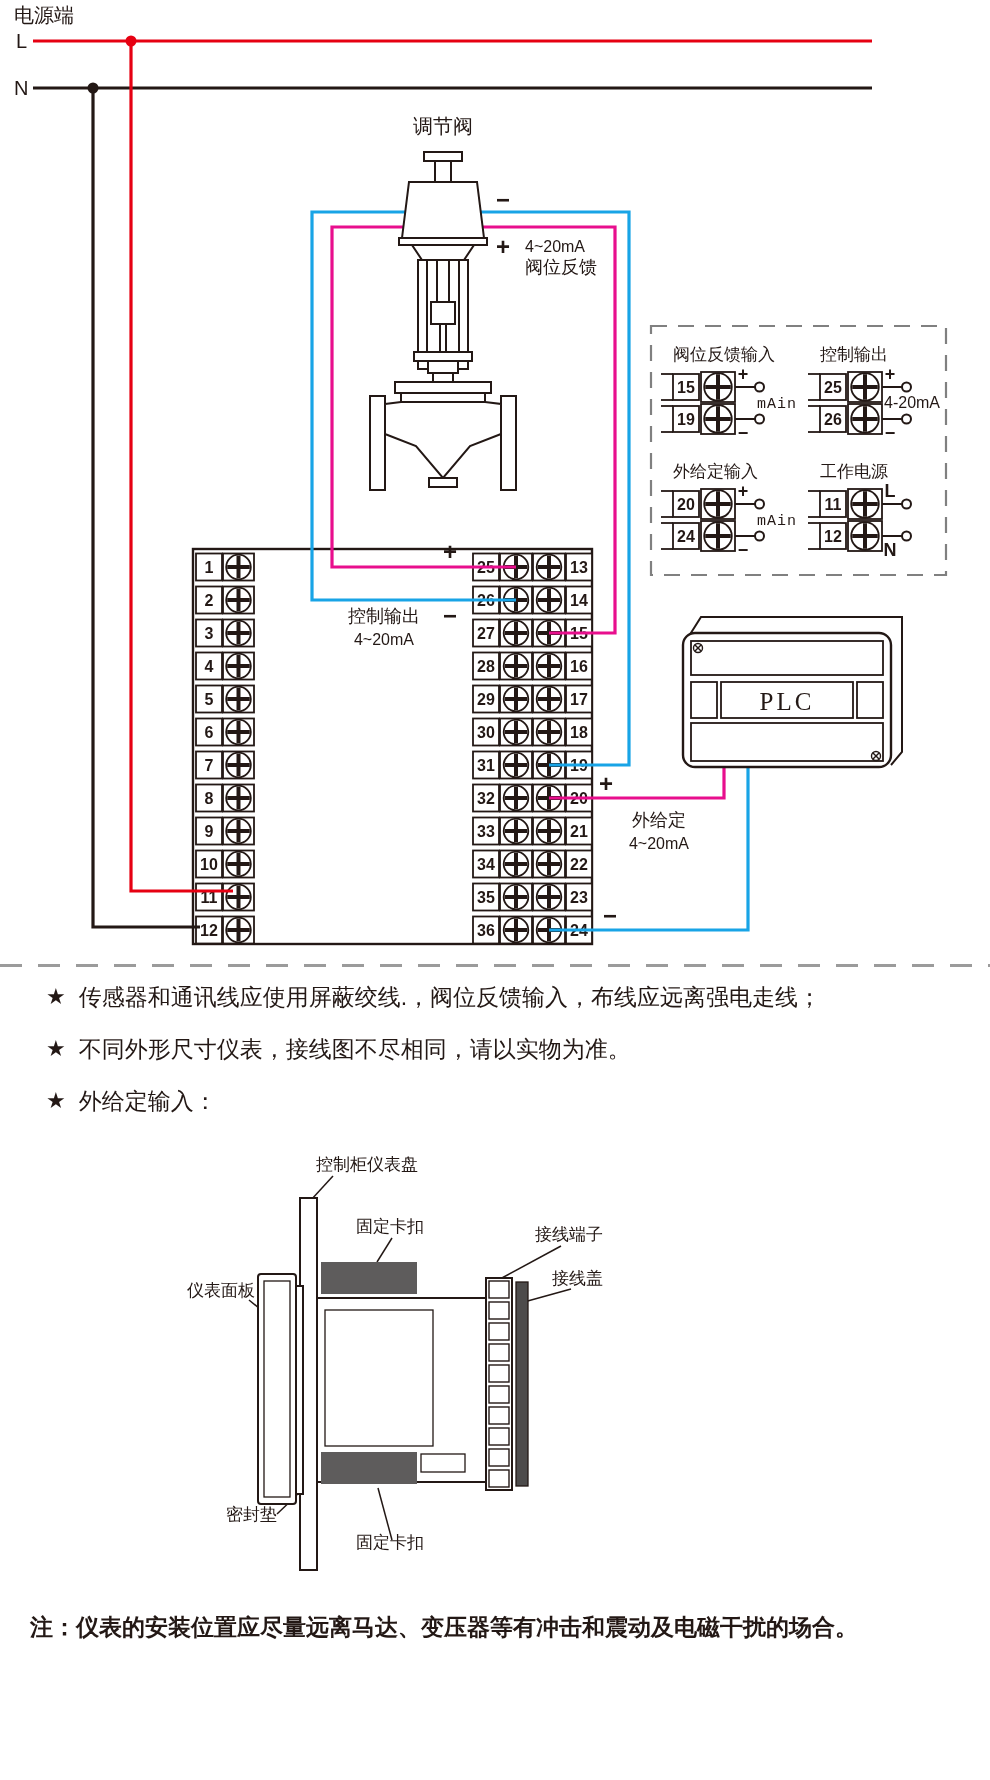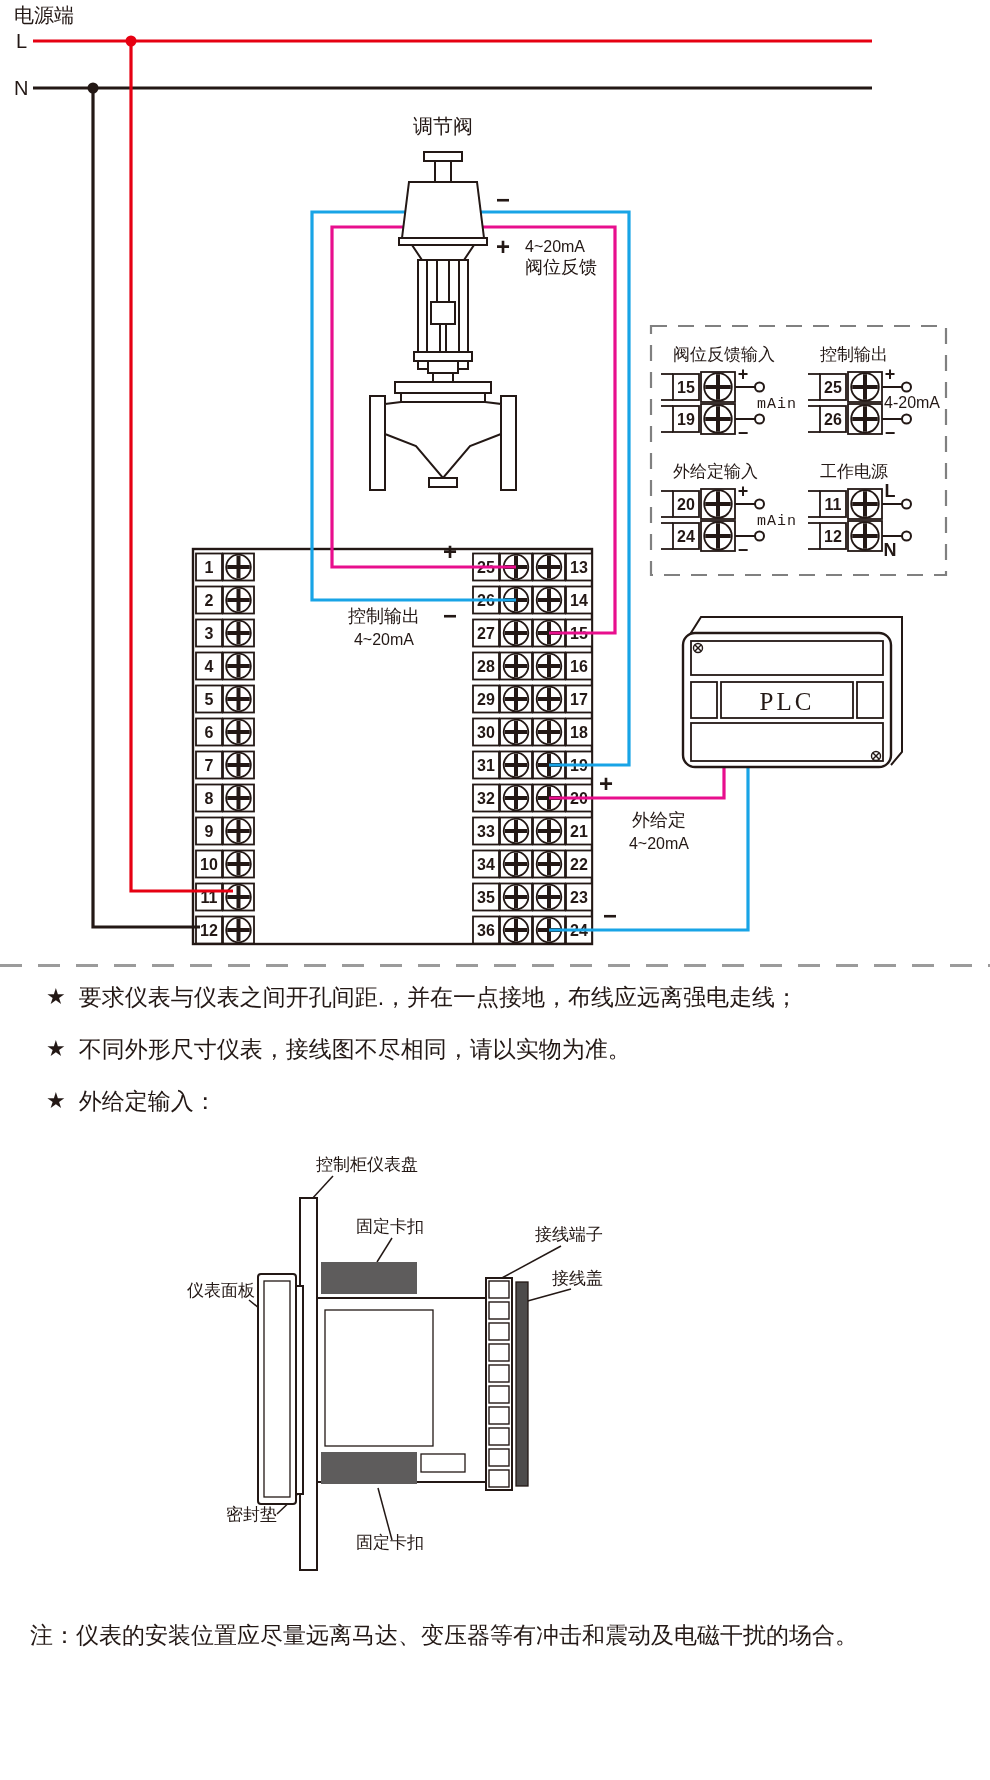--- a/index.html
+++ b/index.html
@@ -13,21 +13,21 @@
   .mono{font-family:"Liberation Mono",monospace;font-size:15px;letter-spacing:1px;}
   .range{font-size:16px;}
   .plc-text{font-family:"Liberation Serif",serif;font-size:25px;letter-spacing:3px;}
   .divider{height:3px;margin:10px 0 0 0;
      background:repeating-linear-gradient(90deg,#9b9b9b 0 22px,transparent 22px 38px);}
   .notes{padding:16px 28px 0 46px;}
   .bullet{display:flex;align-items:flex-start;gap:13px;font-size:23px;margin:0 0 23px 0;}
   .bullet .star{font-size:22px;line-height:1.25;}
   .bullet .btxt{line-height:1.25;}
   .para{margin:6px 0 0 -16px;width:872px;font-size:23px;line-height:38px;text-indent:2em;}
-  .footnote{font-size:23px;margin:26px 0 0 30px;}
+  .footnote{font-size:23px;margin:18px 0 0 30px;font-weight:bold;}
   .inst-label{font-size:17px;}
 </style>
 </head>
 <body>
 
 
 
 
 <svg id="svg1" width="990" height="950" viewBox="0 0 990 950">
 
@@ -529,21 +529,21 @@
   </g>
 </svg>
 
 
 <div class="divider"></div>
 
 
 <div class="notes">
   <div class="bullet">
     <span class="star">★</span>
-    <span class="btxt">要求仪表与仪表之间开孔间距.，并在一点接地，布线应远离强电走线；</span>
+    <span class="btxt">传感器和通讯线应使用屏蔽绞线.，阀位反馈输入，布线应远离强电走线；</span>
   </div>
   <div class="bullet">
     <span class="star">★</span>
     <span class="btxt">不同外形尺寸仪表，接线图不尽相同，请以实物为准。</span>
   </div>
   <div class="bullet">
     <span class="star">★</span>
     <span class="btxt">外给定输入：</span>
   </div>
 </div>

